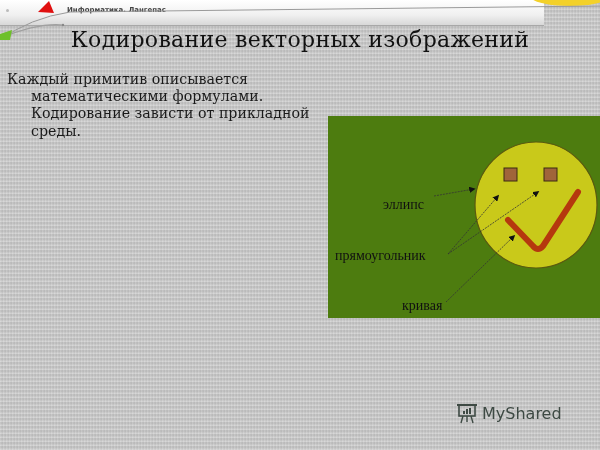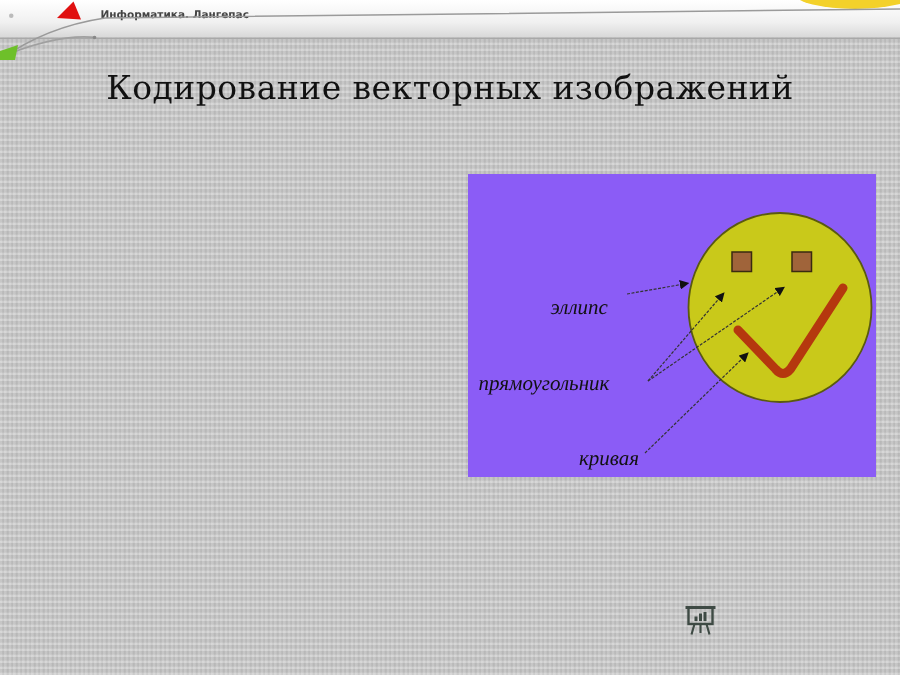--- a/index.html
+++ b/index.html
@@ -7,50 +7,48 @@
   body {
     position:relative;
     background: #c9c9c9;
     background-image:
       repeating-linear-gradient(0deg, rgba(255,255,255,0.18) 0px, rgba(255,255,255,0.18) 1px, rgba(0,0,0,0.04) 2px, rgba(0,0,0,0.04) 4px),
       repeating-linear-gradient(90deg, rgba(255,255,255,0.10) 0px, rgba(255,255,255,0.10) 1px, rgba(0,0,0,0.05) 2px, rgba(0,0,0,0.02) 3px);
     font-family: "DejaVu Serif", serif;
     color:#1a1a1a;
   }
   .topbar {
-    position:absolute; left:0; top:0; width:600px; height:26px;
+    position:absolute; left:0; top:0; width:544px; height:26px;
     background: linear-gradient(#ffffff, #f0f0f0 60%, #d8d8d8);
     border-bottom:1px solid #a8a8a8;
   }
   .topbar-dot { position:absolute; left:6px; top:9px; width:3px; height:3px; background:#bbb; border-radius:50%; }
   .topbar-title {
     position:absolute; left:67px; top:6px;
     font-family:"DejaVu Sans", sans-serif; font-size:7px; font-weight:bold; color:#444;
   }
   .swoosh { position:absolute; left:0; top:0; width:600px; height:40px; }
   .yellow-blob {
     position:absolute; right:-10px; top:-14px; width:80px; height:20px;
     background:#f3d12a; border-radius:50%;
   }
   .title {
     position:absolute; left:0; top:27px; width:600px; text-align:center;
     font-size:22px; font-weight:normal; letter-spacing:0.3px; color:#111;
     font-family:"DejaVu Serif", serif;
-    margin-top:20px;
   }
   .body-text {
     position:absolute; left:7px; top:71px; width:318px;
     font-size:14.2px; line-height:17.2px; color:#1a1a1a;
     font-family:"DejaVu Serif", serif;
   }
   .para { padding-left:24px; text-indent:-24px; }
   .panel {
-    position:absolute; left:312px; top:116px; width:272px; height:202px;
-    background:#8b5cf6;
-    font-style:italic;
+    position:absolute; left:328px; top:116px; width:272px; height:202px;
+    background:#4d7c0f;
   }
   .panel svg { position:absolute; left:0; top:0; }
   .logo {
     position:absolute; left:456px; top:402px; display:flex; align-items:center; gap:4px;
   }
   .logo-text {
     font-family:"DejaVu Sans", sans-serif; font-size:16px; color:#3e4a44;
   }
 </style>
 </head>
@@ -66,20 +64,21 @@
   <path d="M0,40 Q30,18 70,12 L600,6" stroke="#9a9a9a" stroke-width="1" fill="none"></path>
   <path d="M0,38 Q40,22 64,25" stroke="#a0a0a0" stroke-width="1.2" fill="none"></path>
   <polygon points="38,12 49,1 54,13" fill="#e01010"></polygon>
   <polygon points="0,34 12,30 10,40 0,40" fill="#6ec02a"></polygon>
   <circle cx="63" cy="25" r="1.2" fill="#888"></circle>
 </svg>
 
 <div class="title">Кодирование векторных изображений</div>
 
 <div class="body-text">
+  <div class="para">Каждый примитив описывается математическими формулами. Кодирование зависти от прикладной среды.</div>
 </div>
 
 <div class="panel">
   <svg width="272" height="202" viewBox="0 0 272 202">
     <defs>
       <marker id="ah" markerWidth="8" markerHeight="8" refX="6" refY="4" orient="auto">
         <path d="M0,0 L8,4 L0,8 z" fill="#111"></path>
       </marker>
     </defs>
     <ellipse cx="208" cy="89" rx="61" ry="63" fill="#c9c91a" stroke="#5a5a10" stroke-width="1.2"></ellipse>
@@ -98,13 +97,14 @@
 
 <div class="logo">
   <svg width="22" height="22" viewBox="0 0 22 22">
     <rect x="3" y="3" width="16" height="11" fill="none" stroke="#3e4a44" stroke-width="1.6"></rect>
     <path d="M1,3 L21,3" stroke="#3e4a44" stroke-width="2"></path>
     <rect x="7" y="9" width="2" height="3" fill="#3e4a44"></rect>
     <rect x="10" y="7" width="2" height="5" fill="#3e4a44"></rect>
     <rect x="13" y="6" width="2" height="6" fill="#3e4a44"></rect>
     <path d="M7,14 L5,21 M15,14 L17,21 M11,14 L11,20" stroke="#3e4a44" stroke-width="1.4"></path>
   </svg>
+  <span class="logo-text">MyShared</span>
 </div>
 
 </body></html>

